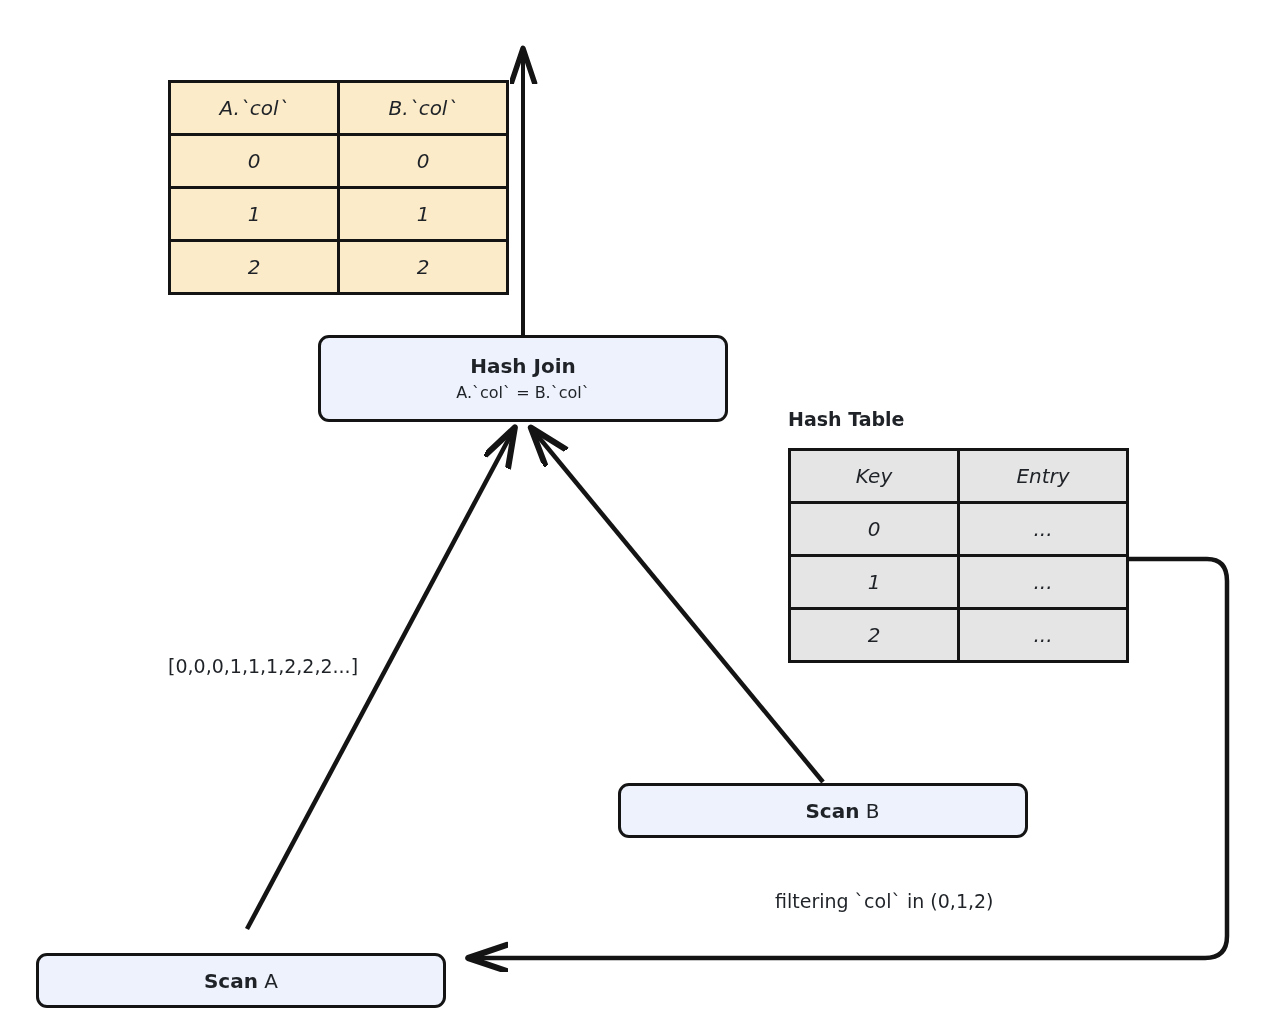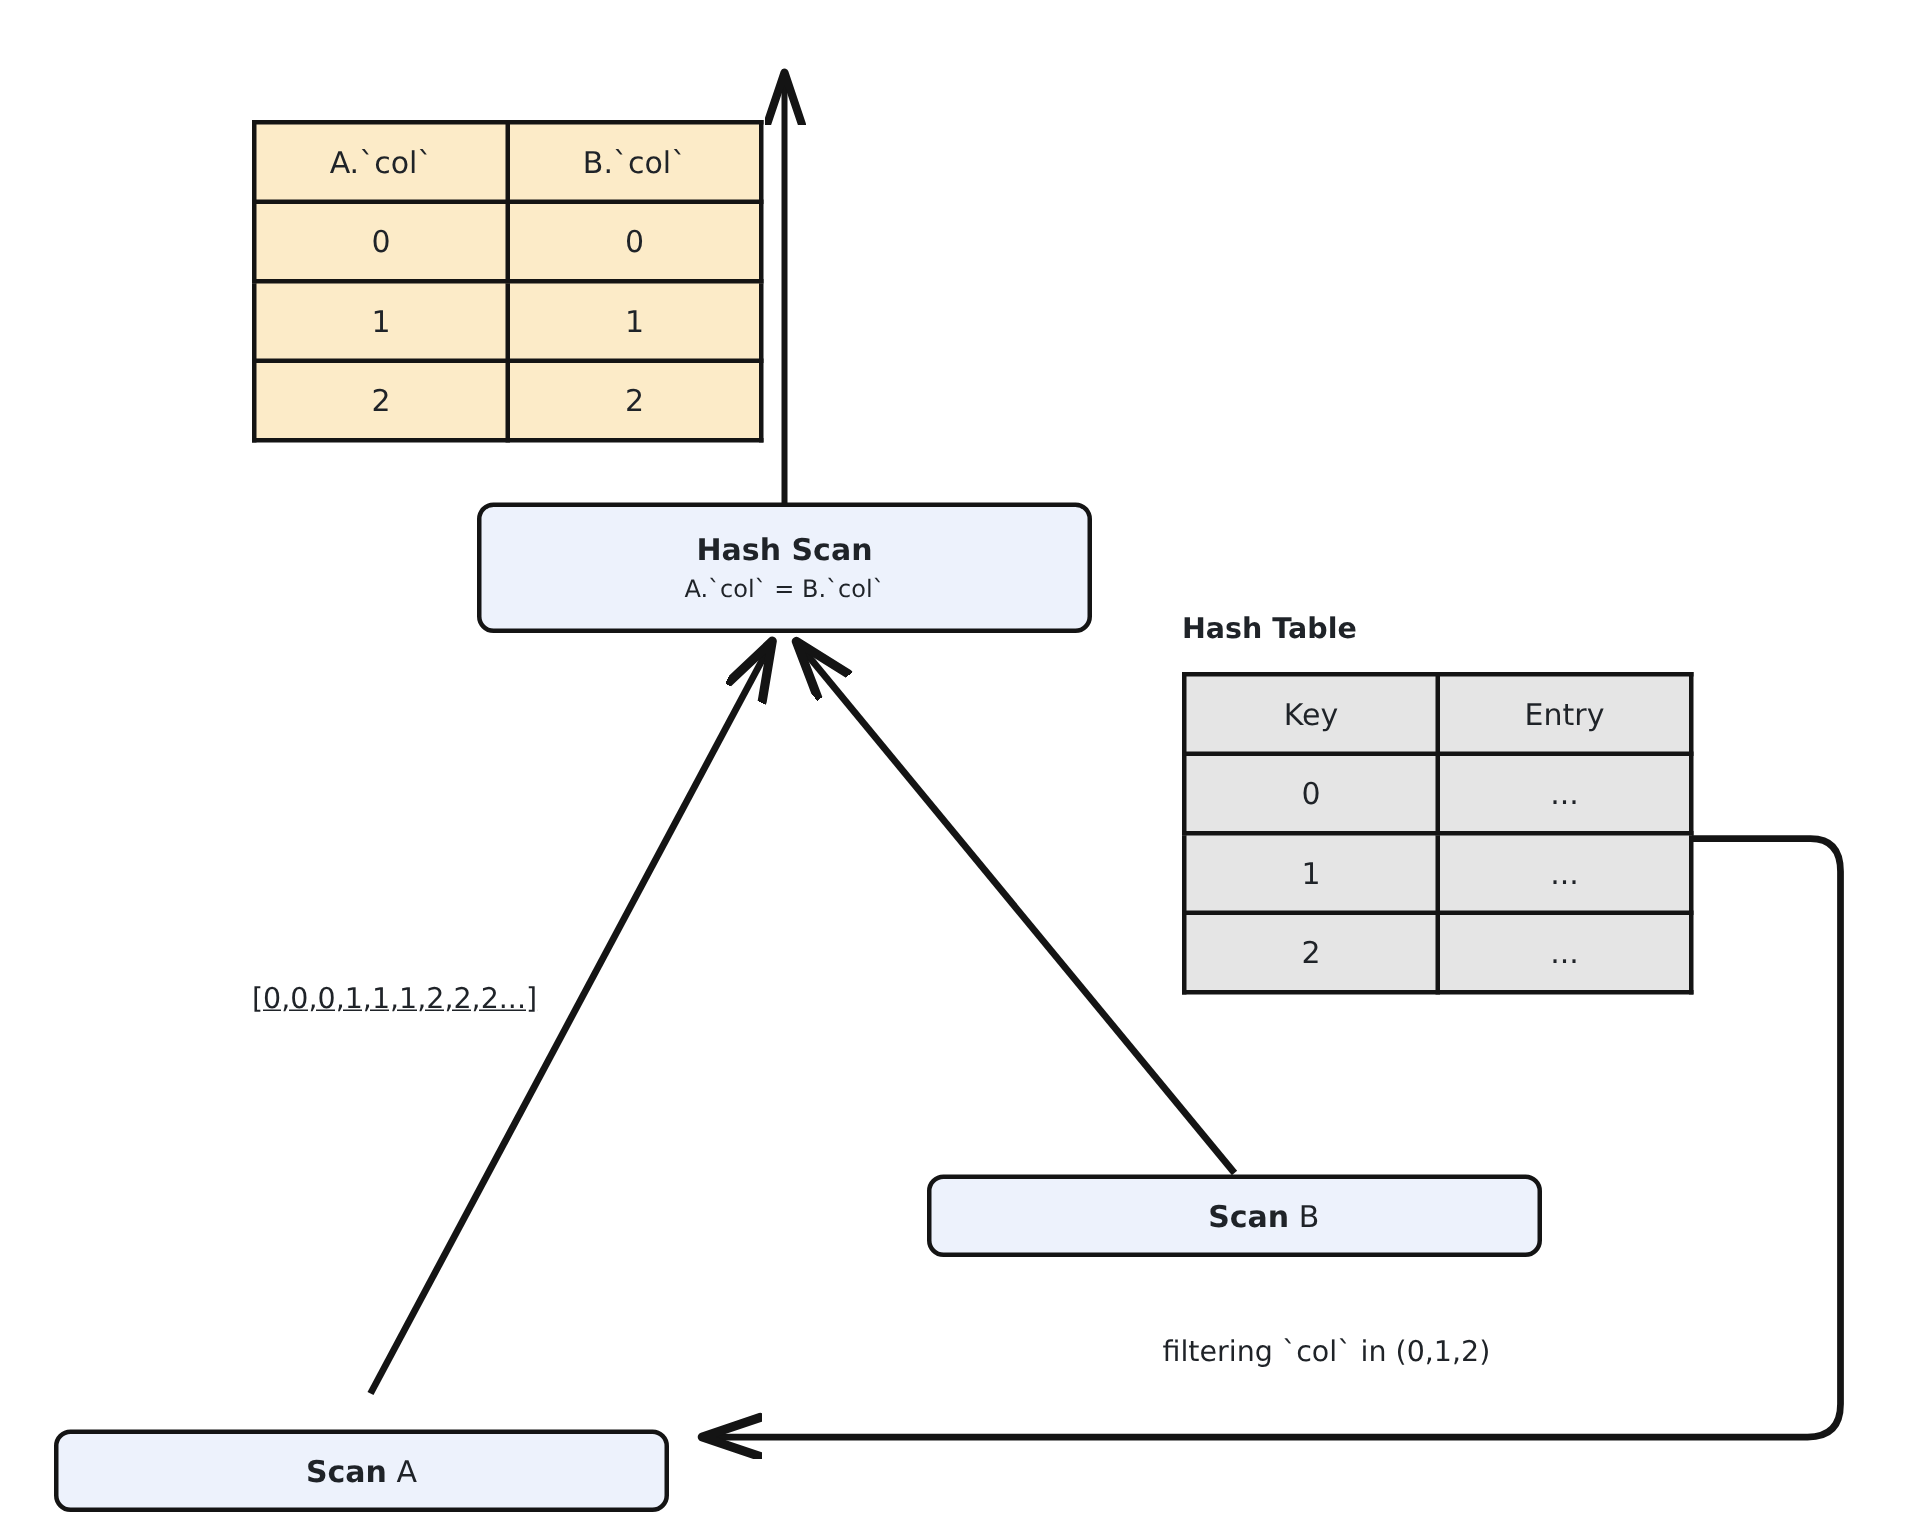--- a/index.html
+++ b/index.html
@@ -27,20 +27,21 @@
     height: 1026px;
     pointer-events: none;
   }
 
   
   .grid-table {
     position: absolute;
     border-collapse: collapse;
     table-layout: fixed;
     border: 3px solid #141414;
+    font-style: italic;
   }
   .grid-table td {
     border: 3px solid #141414;
     text-align: center;
     vertical-align: middle;
     font-size: 20px;
     font-weight: 400;
     color: #1f2328;
     line-height: 1.1;
     padding: 0;
@@ -135,21 +136,20 @@
   .edge-label {
     position: absolute;
     font-size: 19px;
     font-weight: 400;
     color: #1f2328;
     white-space: nowrap;
   }
   #probe-values-label {
     left: 168px;
     top: 655px;
-    text-decoration: underline;
   }
   #filter-label {
     left: 775px;
     top: 890px;
   }
 </style>
 </head>
 <body>
 
 <div id="canvas">
@@ -185,21 +185,21 @@
         <td>1</td>
       </tr>
       <tr>
         <td>2</td>
         <td>2</td>
       </tr>
     </tbody>
   </table>
 
   <div class="op-box" id="hash-join-box">
-    <div class="op-title">Hash Scan</div>
+    <div class="op-title">Hash Join</div>
     <div class="op-sub">A.`col` = B.`col`</div>
   </div>
 
   <div id="hash-table-caption">Hash Table</div>
   <table class="grid-table" id="hash-table">
     <tbody>
       <tr>
         <td>Key</td>
         <td>Entry</td>
       </tr>

